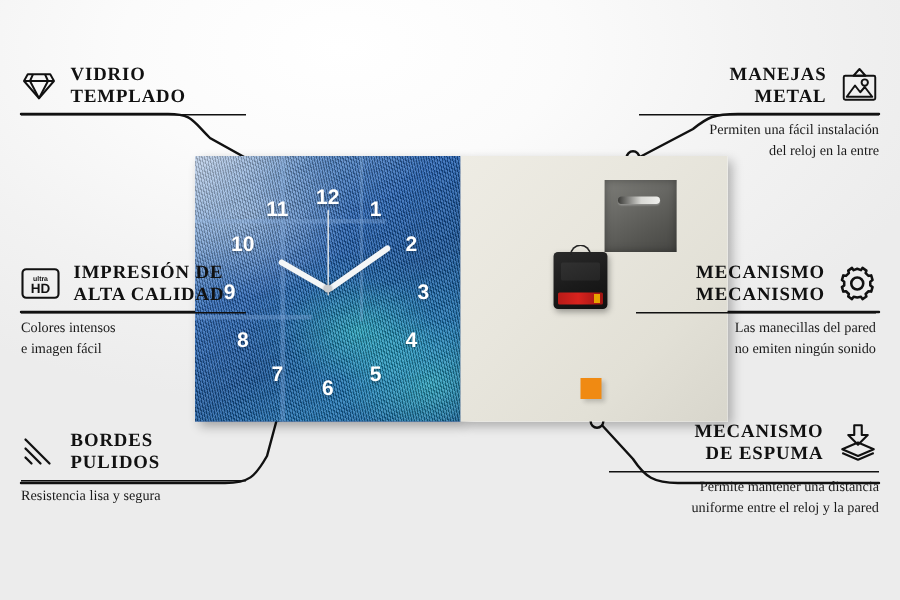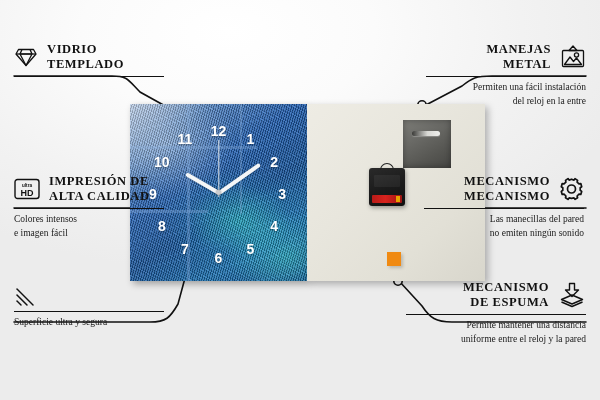--- a/index.html
+++ b/index.html
@@ -284,24 +284,28 @@
 
   <div class="feature left" style="left:14px; top:286px; width:150px;">
     <div class="feat-head">
       <svg class="ic" width="24" height="22" viewBox="0 0 24 22">
         <g stroke="#111" stroke-width="1.5" stroke-linecap="round">
           <path d="M3,3 L19,19"></path>
           <path d="M3,9 L13,19"></path>
           <path d="M3,15 L7,19"></path>
         </g>
       </svg>
-    </div>
-    <div class="rule"></div>
-    <div class="feat-sub">
-      <div>Superficie ultra y segura</div>
+      <div class="feat-titles">
+        <div>BORDES</div>
+        <div>PULIDOS</div>
+      </div>
+    </div>
+    <div class="rule"></div>
+    <div class="feat-sub">
+      <div>Resistencia lisa y segura</div>
     </div>
   </div>
 
   <div class="feature right" style="right:14px; top:42px; width:160px;">
     <div class="feat-head">
       <div class="feat-titles">
         <div>MANEJAS</div>
         <div>METAL</div>
       </div>
       <svg class="ic" width="26" height="24" viewBox="0 0 26 24">

